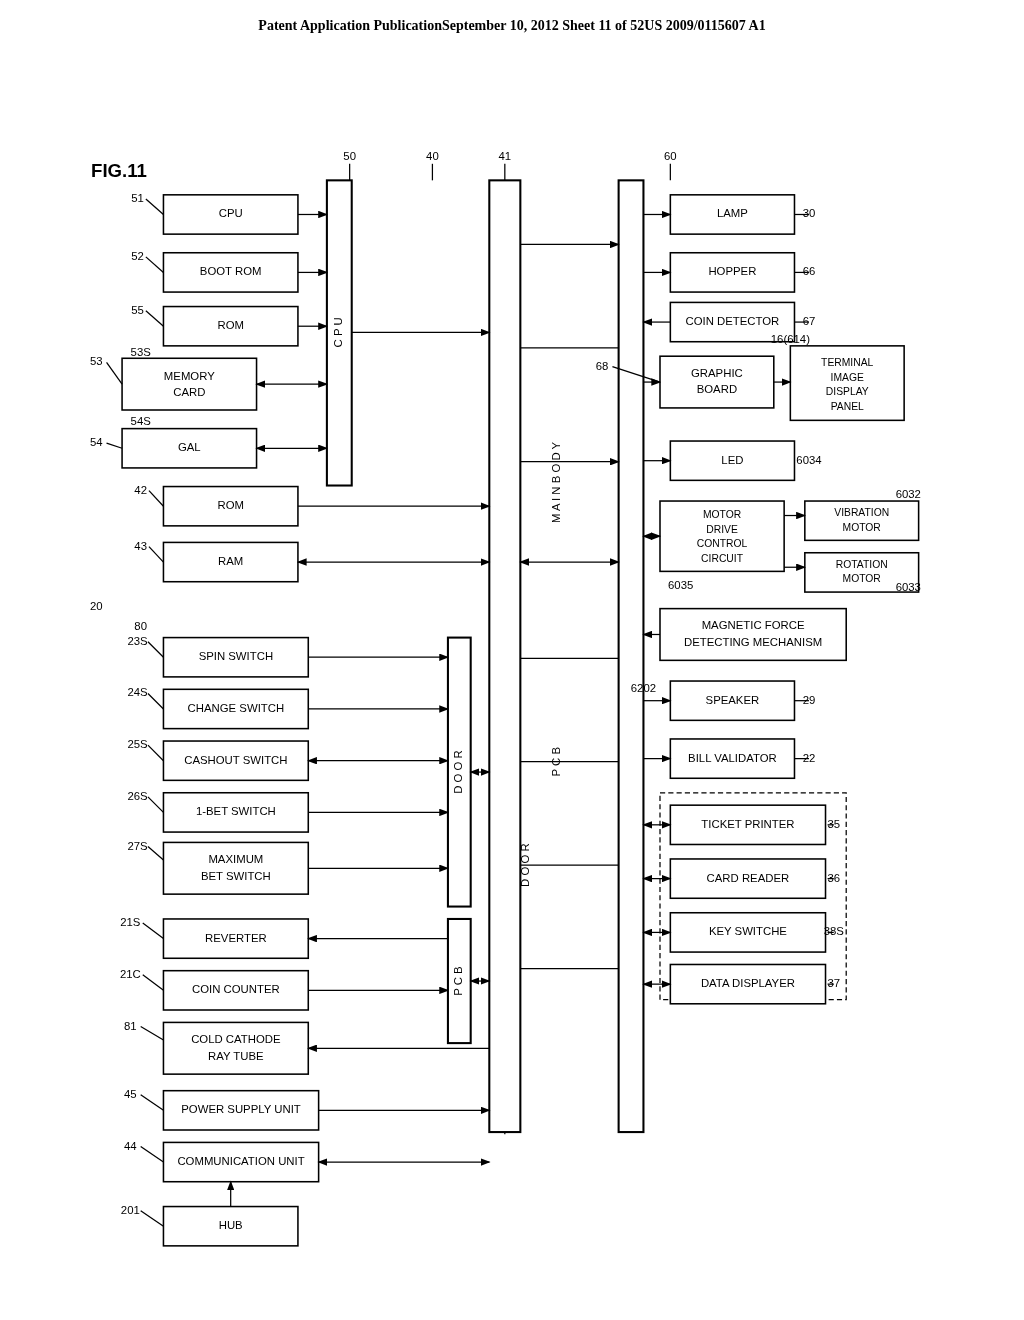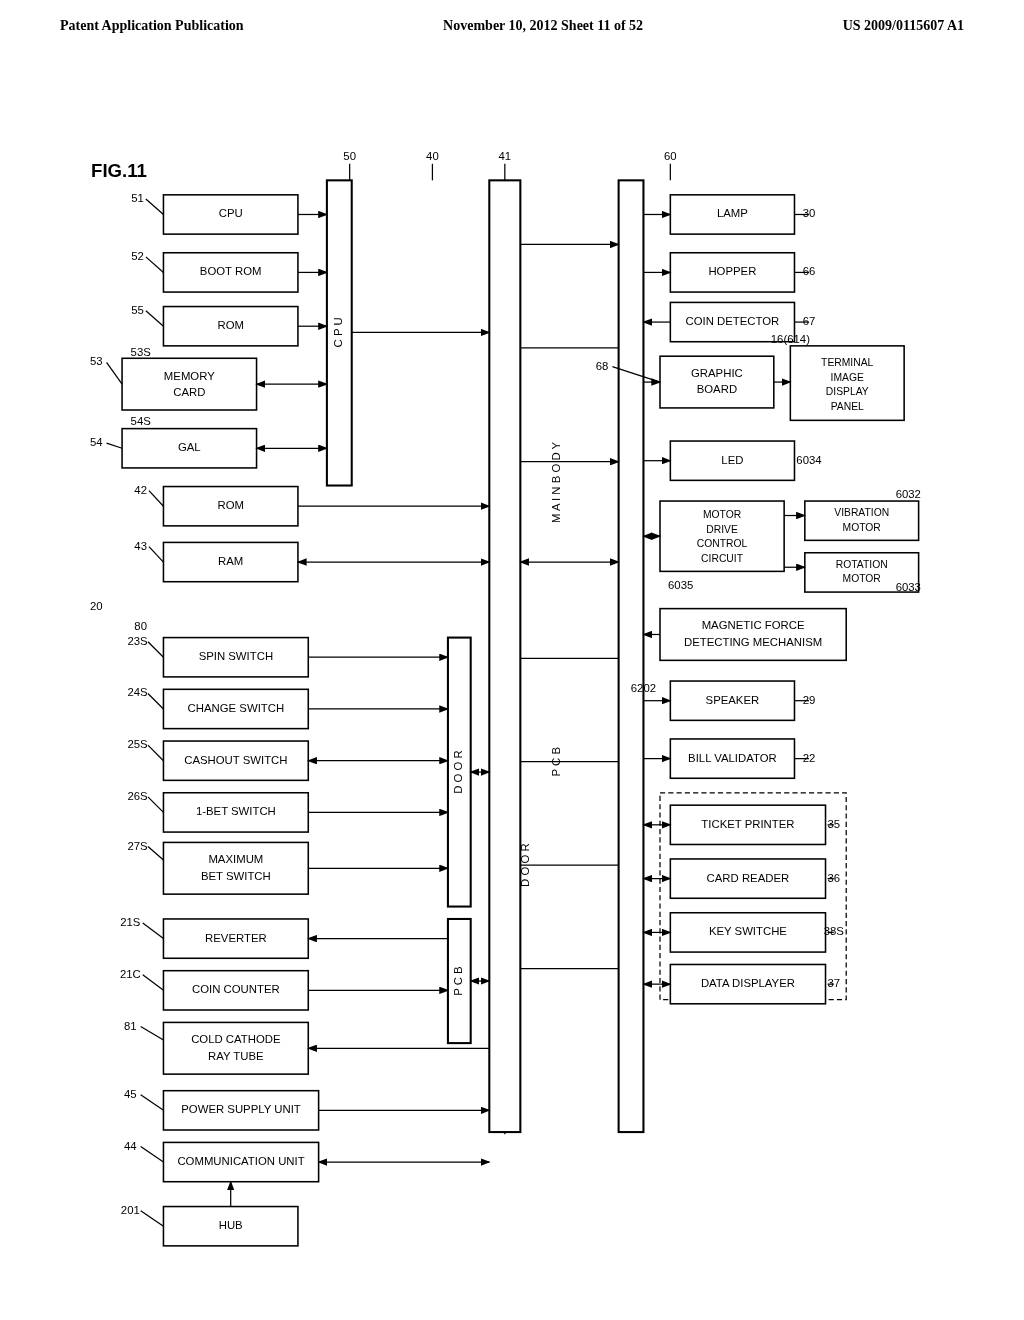--- a/index.html
+++ b/index.html
@@ -7,21 +7,21 @@
       width: 1024px;
       height: 1320px;
       background: #fff;
       font-family: 'Times New Roman', Times, serif;
       overflow: hidden;
       position: relative;
     }
 
     .page-header {
       display: flex;
-      justify-content: space-between;
+      justify-content: center;
       padding: 18px 60px 0 60px;
       font-size: 14px;
       font-weight: bold;
     }
 
     .diagram-area {
       position: absolute;
       top: 140px;
       left: 60px;
       width: 900px;
@@ -86,21 +86,21 @@
       fill: white;
       stroke: black;
       stroke-width: 2;
     }
   </style>
 </head>
 <body>
 
 <div class="page-header">
   <span>Patent Application Publication</span>
-  <span>November 10, 2012   Sheet 11 of 52</span>
+  <span>September 10, 2012   Sheet 11 of 52</span>
   <span>US 2009/0115607 A1</span>
 </div>
 
 <div class="diagram-area">
 <svg class="diagram-svg" viewBox="0 0 870 1100">
   <defs>
     <marker id="arrowhead" markerWidth="8" markerHeight="6" refX="7" refY="3" orient="auto">
       <polygon points="0 0, 8 3, 0 6" fill="black"></polygon>
     </marker>
     <marker id="arrowhead-rev" markerWidth="8" markerHeight="6" refX="1" refY="3" orient="auto">

